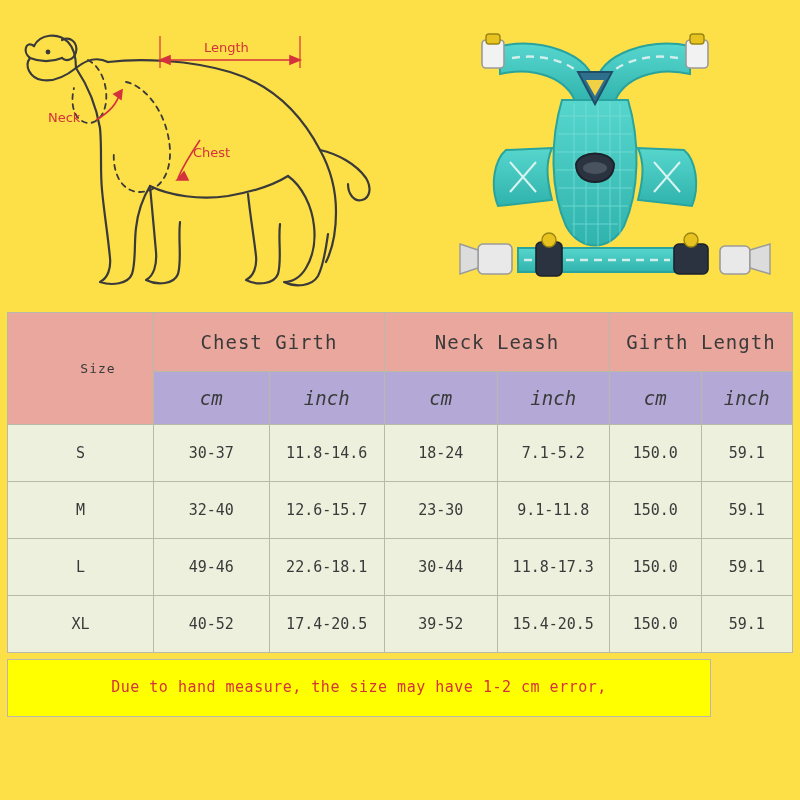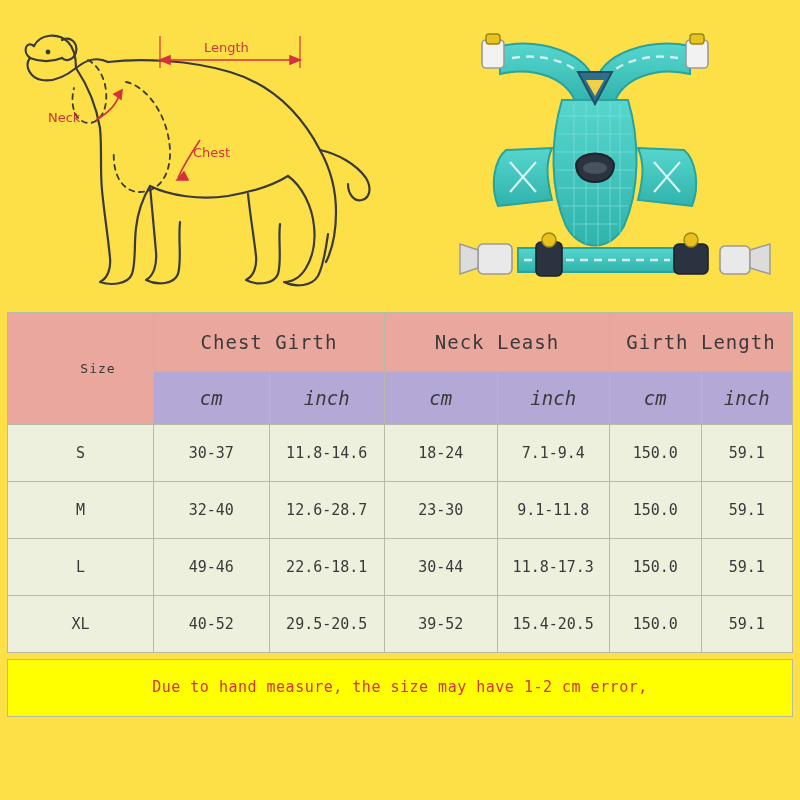--- a/index.html
+++ b/index.html
@@ -80,21 +80,21 @@
   tbody tr td {
     background: #eef0de;
     height: 54px;
     font-size: 15px;
   }
   tbody tr td.size-cell { font-size: 15px; }
 
   
   .note {
     margin: 6px 7px 0 7px;
-    width: 786px;
+    width: 704px;
     background: #ffff00;
     border: 1px solid #b9b9a8;
     box-sizing: border-box;
     padding: 12px 0 14px 0;
     text-align: center;
   }
   .note div {
     color: #d4323c;
     font-family: "DejaVu Sans Mono", monospace;
     font-size: 15px;
@@ -265,46 +265,46 @@
         <td style="width:110px">cm</td>
         <td>inch</td>
       </tr>
     </thead>
     <tbody>
       <tr>
         <td class="size-cell">S</td>
         <td>30-37</td>
         <td>11.8-14.6</td>
         <td>18-24</td>
-        <td>7.1-9.4</td>
+        <td>7.1-5.2</td>
         <td>150.0</td>
         <td>59.1</td>
       </tr>
       <tr>
         <td class="size-cell">M</td>
         <td>32-40</td>
-        <td>12.6-28.7</td>
+        <td>12.6-15.7</td>
         <td>23-30</td>
         <td>9.1-11.8</td>
         <td>150.0</td>
         <td>59.1</td>
       </tr>
       <tr>
         <td class="size-cell">L</td>
         <td>49-46</td>
         <td>22.6-18.1</td>
         <td>30-44</td>
         <td>11.8-17.3</td>
         <td>150.0</td>
         <td>59.1</td>
       </tr>
       <tr>
         <td class="size-cell">XL</td>
         <td>40-52</td>
-        <td>29.5-20.5</td>
+        <td>17.4-20.5</td>
         <td>39-52</td>
         <td>15.4-20.5</td>
         <td>150.0</td>
         <td>59.1</td>
       </tr>
     </tbody>
   </table>
 
   <div class="note">
     <div>Due to hand measure,  the size may have 1-2 cm error,</div>

